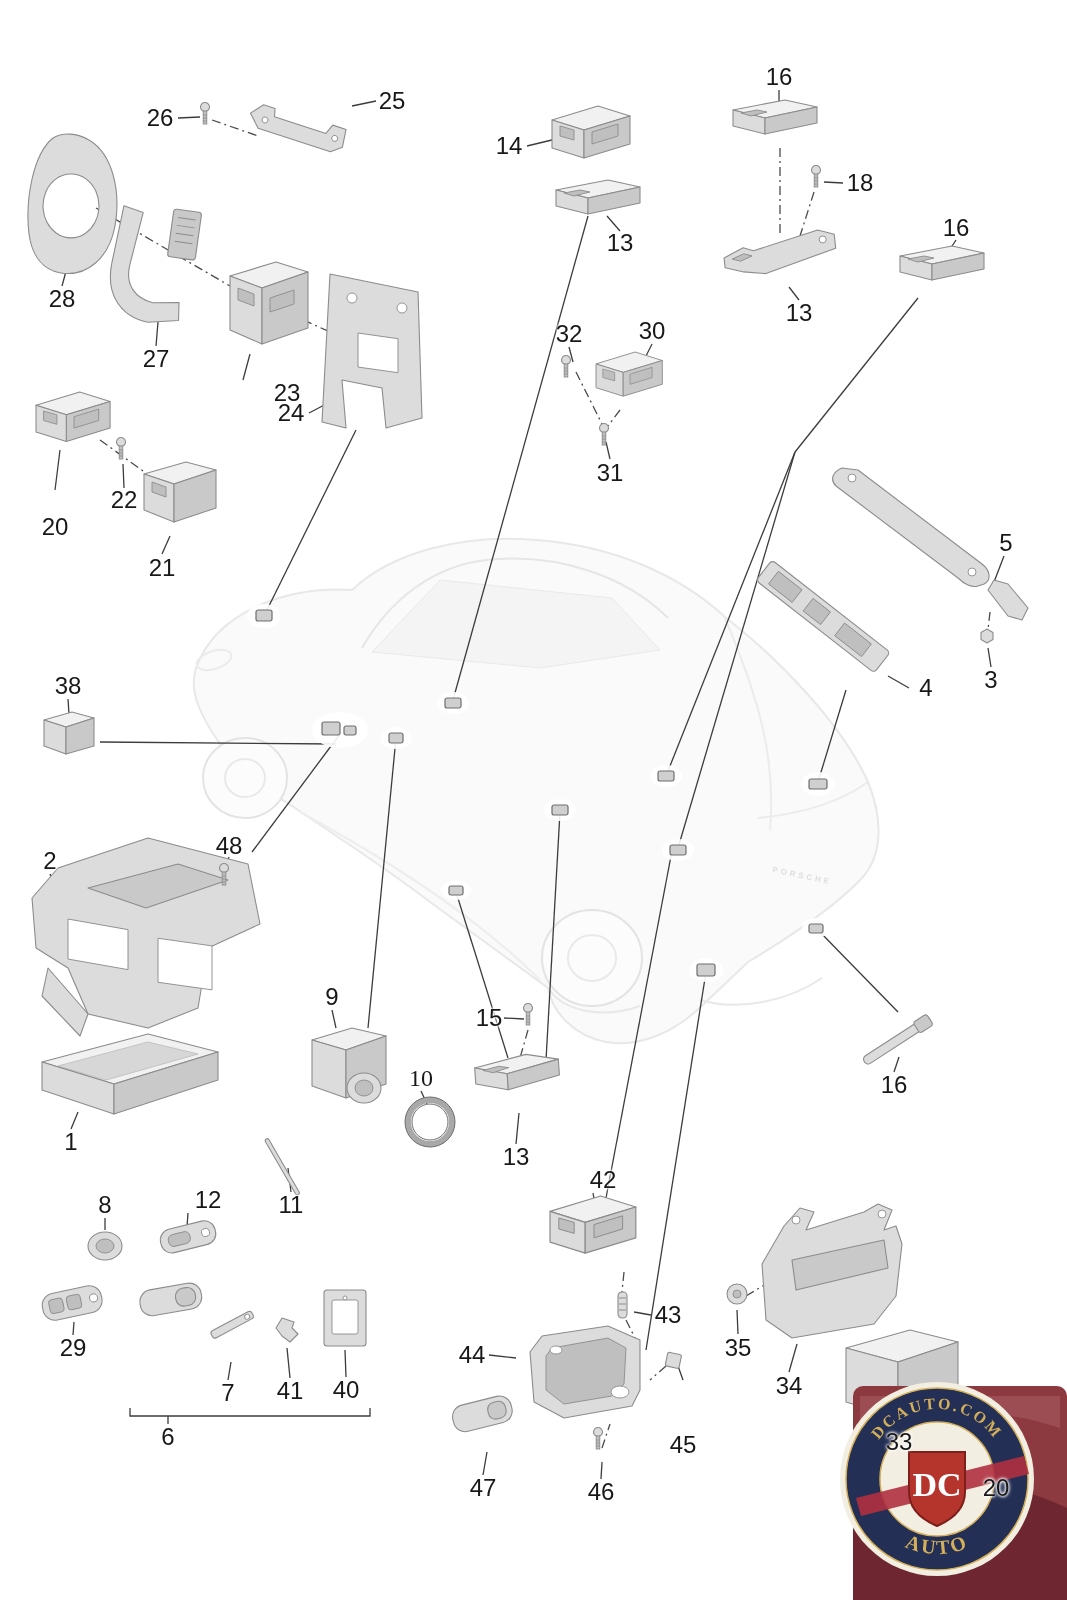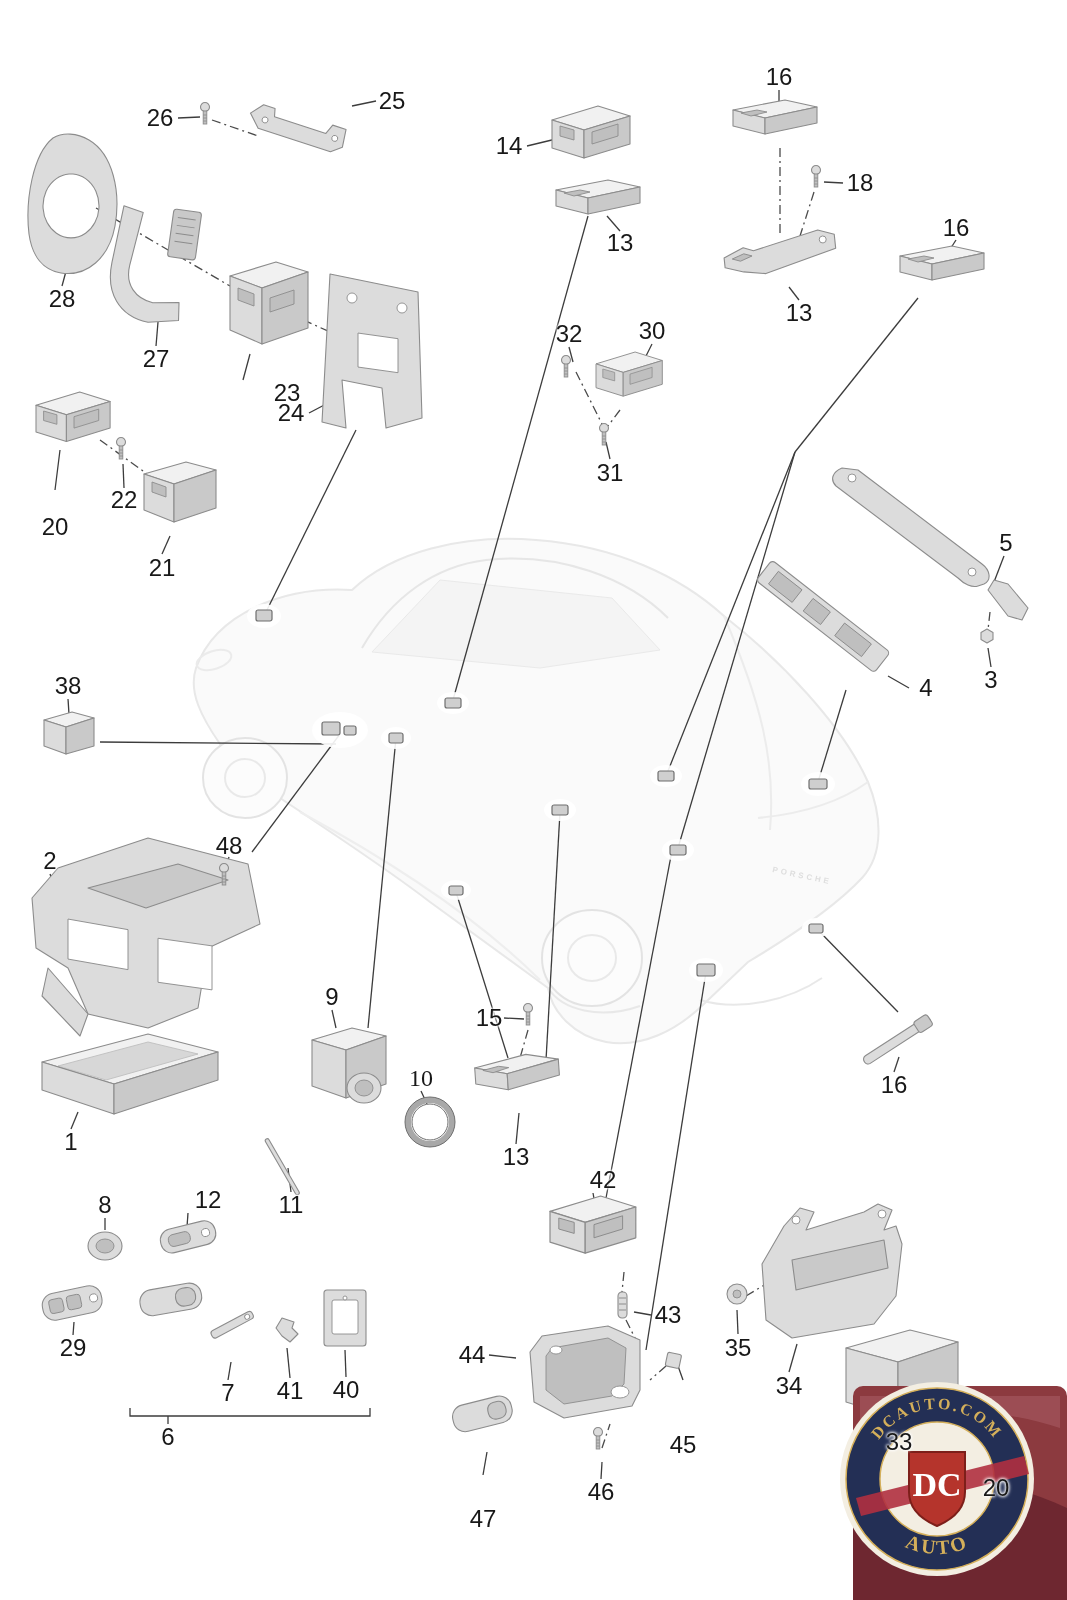--- a/index.html
+++ b/index.html
@@ -512,19 +512,19 @@
       <span class="callout" style="left: 668px; top: 1315px;">43</span>
       <span class="callout" style="left: 73px; top: 1348px;">29</span>
       <span class="callout" style="left: 738px; top: 1348px;">35</span>
       <span class="callout" style="left: 789px; top: 1386px;">34</span>
       <span class="callout" style="left: 228px; top: 1393px;">7</span>
       <span class="callout" style="left: 290px; top: 1391px;">41</span>
       <span class="callout" style="left: 346px; top: 1390px;">40</span>
       <span class="callout" style="left: 472px; top: 1355px;">44</span>
       <span class="callout" style="left: 683px; top: 1445px;">45</span>
       <span class="callout" style="left: 168px; top: 1437px;">6</span>
-      <span class="callout" style="left: 483px; top: 1488px; margin-top: 31px;">47</span>
+      <span class="callout" style="left: 483px; top: 1488px;">47</span>
       <span class="callout" style="left: 601px; top: 1492px;">46</span>
       <span class="callout" style="left: 899px; top: 1442px;">33</span>
       <span class="callout" style="left: 996px; top: 1488px;">20</span>
     </div>
 
 </div>
 
 </body></html>

